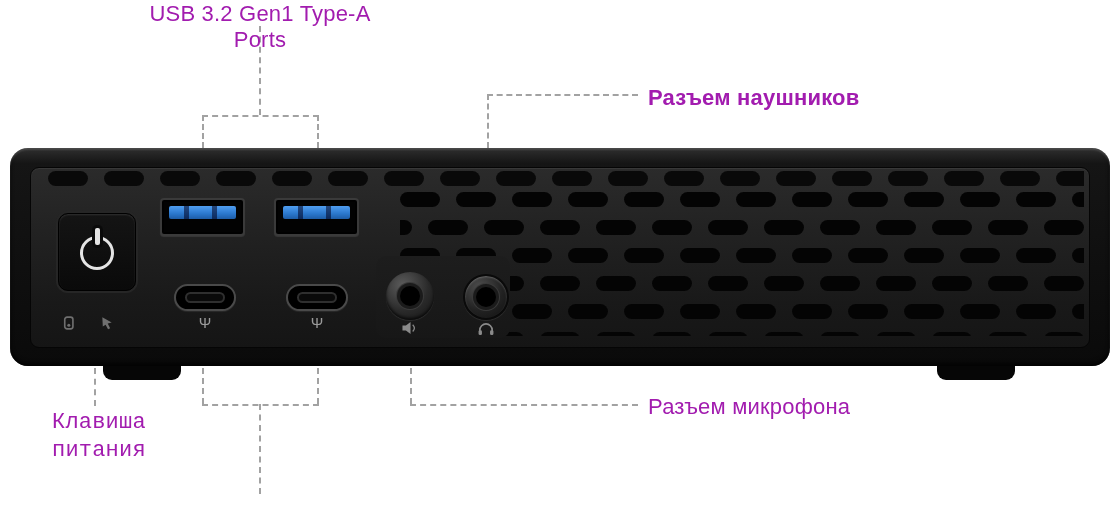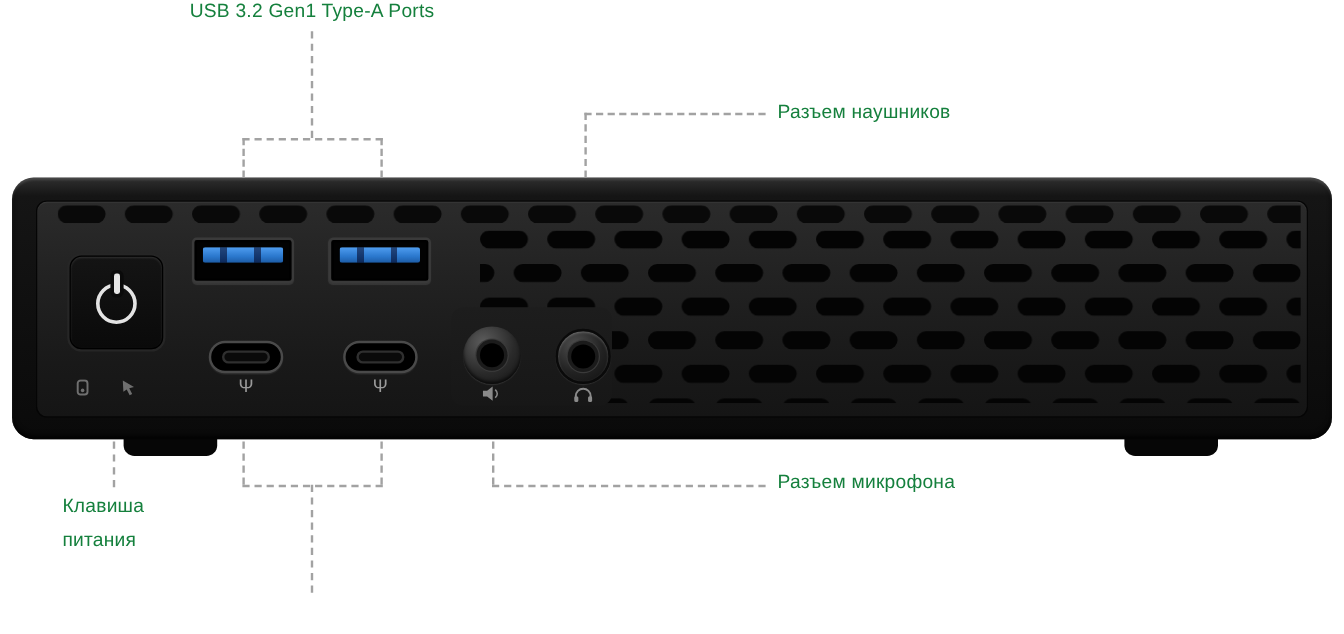--- a/index.html
+++ b/index.html
@@ -9,26 +9,26 @@
     position: relative;
     width: 1120px;
     height: 528px;
     background: #ffffff;
     overflow: hidden;
   }
 
   
   .lbl {
     position: absolute;
-    font-size: 16px;
-    color: #15803d;
+    font-size: 22px;
+    color: #a21caf;
     letter-spacing: 0.2px;
   }
   .lbl-center { text-align: center; }
-  .lbl-pre { white-space: pre-line; line-height: 28px; }
+  .lbl-pre { white-space: pre-line; line-height: 28px; font-family: Liberation Mono, monospace; }
 
   
   .dash-h { position: absolute; height: 0; border-top: 2px dashed #a2a2a2; }
   .dash-v { position: absolute; width: 0; border-left: 2px dashed #a2a2a2; }
 
   
   .shell {
     position: absolute;
     left: 10px; top: 148px;
     width: 1100px; height: 218px;
@@ -260,18 +260,18 @@
 
   <div class="dash-v" style="left:410px; top:368px; height:36px;"></div>
   <div class="dash-h" style="left:410px; top:404px; width:228px;"></div>
 
   <div class="dash-v" style="left:202px; top:368px; height:36px;"></div>
   <div class="dash-v" style="left:317px; top:368px; height:36px;"></div>
   <div class="dash-h" style="left:202px; top:404px; width:117px;"></div>
   <div class="dash-v" style="left:259px; top:404px; height:90px;"></div>
 
   <div class="lbl lbl-center" style="left:130px; top:1px;   width:260px;">USB 3.2 Gen1 Type-A Ports</div>
-  <div class="lbl" style="left:648px; top:85px;">Разъем наушников</div>
+  <div class="lbl" style="left:648px; top:85px;font-weight:bold;">Разъем наушников</div>
   <div class="lbl lbl-pre" style="left:52px;  top:409px;">Клавиша
 питания</div>
   <div class="lbl" style="left:648px; top:394px;">Разъем микрофона</div>
 
 </div>
 
 </body></html>

